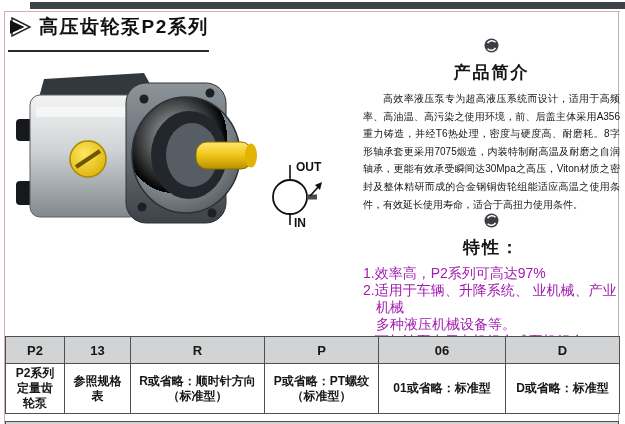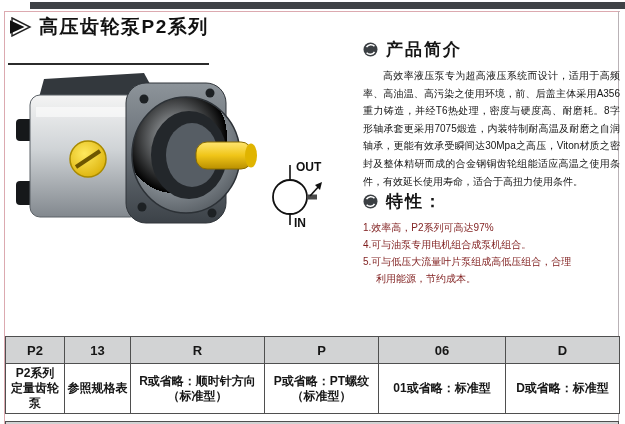--- a/index.html
+++ b/index.html
@@ -10,42 +10,42 @@
     color:#1c1c1c;
   }
   
   .top-bar{position:absolute;left:30px;right:0;top:2px;height:7px;background:#3f4246;}
   .frame-top{position:absolute;left:4px;right:5px;top:11px;height:0;border-top:1px solid #dcaab0;}
   .frame-left{position:absolute;left:4px;top:11px;bottom:0;width:0;border-left:1px solid #dcaab0;}
   .frame-right{position:absolute;right:6px;top:11px;bottom:0;width:0;border-left:1px solid #b9b2b6;}
 
   
   .title-row{position:absolute;left:8px;top:14px;display:flex;align-items:center;gap:7px;
-    border-bottom:2px solid #2b2b2b;padding-bottom:23px;}
+    border-bottom:2px solid #2b2b2b;padding-bottom:10px;}
   .title-row h1{margin:0;font-size:19px;font-weight:bold;letter-spacing:1.5px;color:#111;}
 
   
   .right-col{position:absolute;left:363px;top:38px;width:257px;}
-  .sec-head{display:flex;align-items:center;gap:8px;margin:0 0 6px 0;}
+  .sec-head{display:flex;align-items:center;gap:8px;margin:0 0 6px 0;flex-direction:column;}
   .sec-head .txt{font-size:17px;font-weight:bold;letter-spacing:2px;color:#151515;}
   .intro-body{font-size:10px;line-height:17.6px;text-align:justify;text-indent:2em;
     margin:0;color:#141414;}
   .feat-head{}
   .feat-list{margin-top:2px;}
-  .feat-item{font-size:10px;line-height:17px;white-space:pre-line;
-    padding-left:13px;text-indent:-13px;color:#7f1d1d;}
+  .feat-item{font-size:14px;line-height:17px;white-space:pre-line;
+    padding-left:13px;text-indent:-13px;color:#a21caf;}
 
   
   .pump{position:absolute;left:14px;top:55px;}
   .symbol{position:absolute;left:260px;top:157px;}
 
   
   table.spec{position:absolute;left:5px;top:336px;width:614px;border-collapse:collapse;table-layout:fixed;}
   table.spec td{border:1.5px solid #4f4f4f;text-align:center;vertical-align:middle;
-    padding:2px 2px;font-size:12.5px;color:#161616;}
+    padding:2px 8px;font-size:12.5px;color:#161616;}
   tr.codes td{background:#d2d3d4;height:22px;font-weight:bold;font-size:13px;}
   tr.labels td{background:#ffffff;height:24px;font-weight:bold;}
   tr.descs td{background:#ffffff;height:36px;font-weight:bold;font-size:12px;white-space:pre-line;line-height:15px;}
   .bottom-strip{position:absolute;left:5px;top:421px;width:614px;height:10px;
     background:#d2d3d4;border:1.5px solid #4f4f4f;box-sizing:border-box;}
 </style>
 </head>
 <body>
 
 <div class="top-bar"></div>
@@ -151,20 +151,22 @@
       <svg width="15" height="15" viewBox="0 0 15 15">
         <circle cx="7.5" cy="7.5" r="7" fill="#3b3f43"></circle>
         <path d="M3.5 5.2 A5 5 0 0 1 11.5 4.2" stroke="#fff" stroke-width="1.5" fill="none"></path>
         <path d="M11.5 9.8 A5 5 0 0 1 3.6 10.8" stroke="#fff" stroke-width="1.5" fill="none"></path>
       </svg>
     </span>
     <span class="txt">特性：</span>
   </div>
   <div class="feat-list">
     <div class="feat-item">1.效率高，P2系列可高达97%</div>
+    <div class="feat-item">2.适用于车辆、升降系统、 业机械、产业机械
+多种液压机械设备等。</div>
     <div class="feat-item">4.可与油泵专用电机组合成泵机组合。</div>
     <div class="feat-item">5.可与低压大流量叶片泵组成高低压组合，合理
 利用能源，节约成本。</div>
   </div>
 </div>
 
 <table class="spec">
   <colgroup>
     <col style="width:59px">
       <col style="width:66px">

